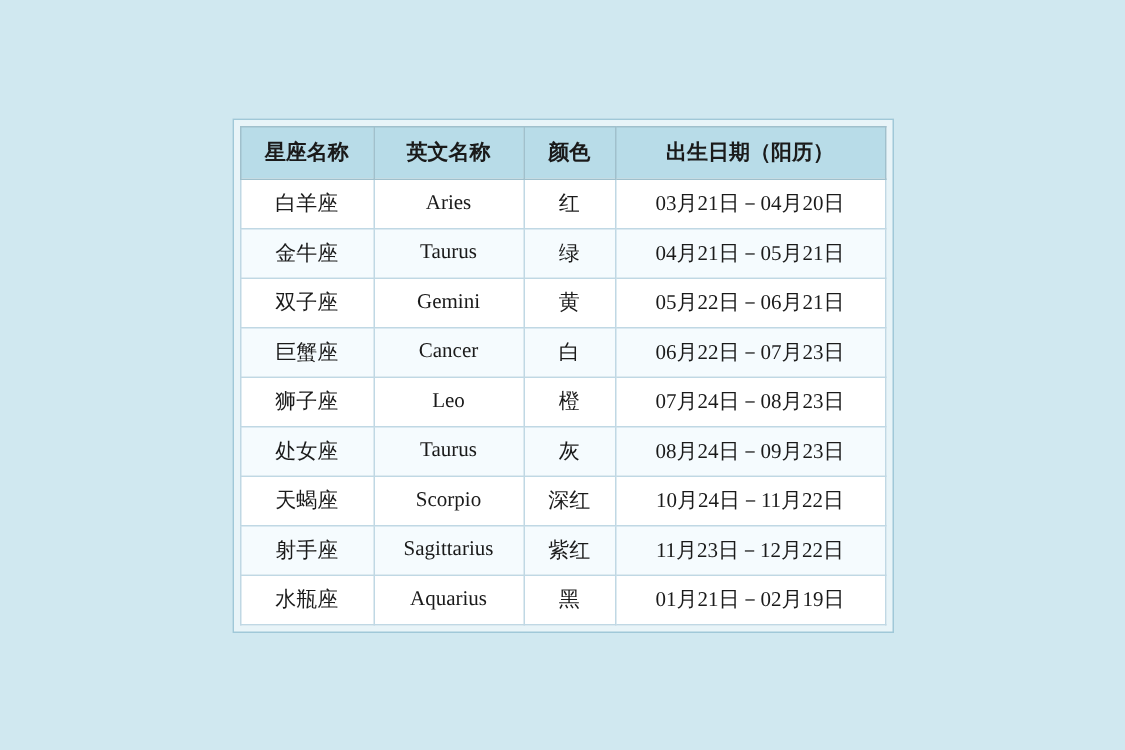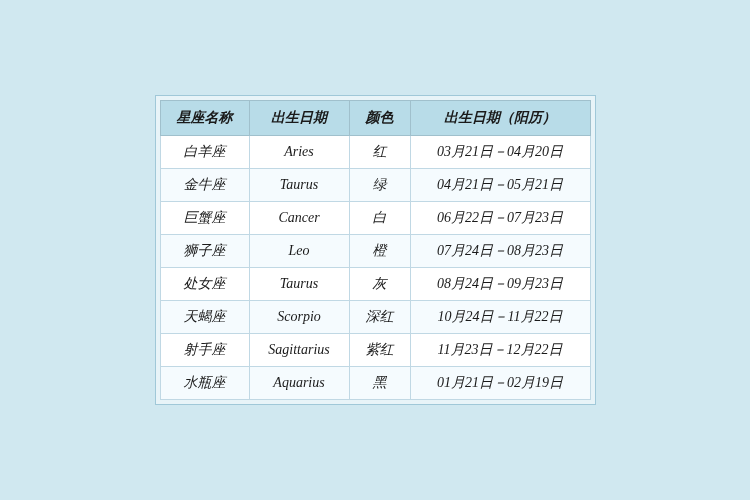--- a/index.html
+++ b/index.html
@@ -21,21 +21,20 @@
 
     .table-container {
       background-color: #e8f4f8;
       border: 1px solid #a0c8d8;
       padding: 4px;
     }
 
     table {
       border-collapse: collapse;
       background-color: #ffffff;
-      font-style: italic;
     }
 
     thead tr th {
       background-color: #b8dce8;
       border: 1px solid #a0c0cc;
       padding: 8px 16px;
       text-align: center;
       font-weight: bold;
       color: #1a1a1a;
       white-space: nowrap;
@@ -60,37 +59,43 @@
     .col-date    { min-width: 180px; }
   </style>
 </head>
 <body>
 
 <div class="table-container">
   <table>
     <thead>
       <tr>
         <th class="col-chinese">星座名称</th>
-        <th class="col-english">出生日期</th>
+        <th class="col-english">英文名称</th>
         <th class="col-color">颜色</th>
         <th class="col-date">出生日期（阳历）</th>
       </tr>
     </thead>
     <tbody id="table-body">
     <tr>
           <td>白羊座</td>
           <td>Aries</td>
           <td>红</td>
           <td>03月21日－04月20日</td>
         </tr>
         <tr>
           <td>金牛座</td>
           <td>Taurus</td>
           <td>绿</td>
           <td>04月21日－05月21日</td>
+        </tr>
+        <tr>
+          <td>双子座</td>
+          <td>Gemini</td>
+          <td>黄</td>
+          <td>05月22日－06月21日</td>
         </tr>
         <tr>
           <td>巨蟹座</td>
           <td>Cancer</td>
           <td>白</td>
           <td>06月22日－07月23日</td>
         </tr>
         <tr>
           <td>狮子座</td>
           <td>Leo</td>

